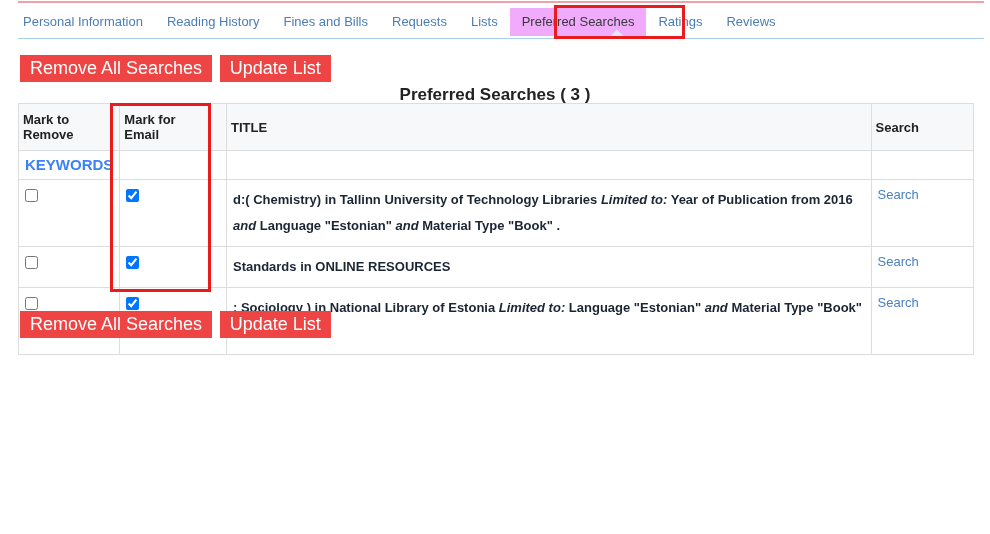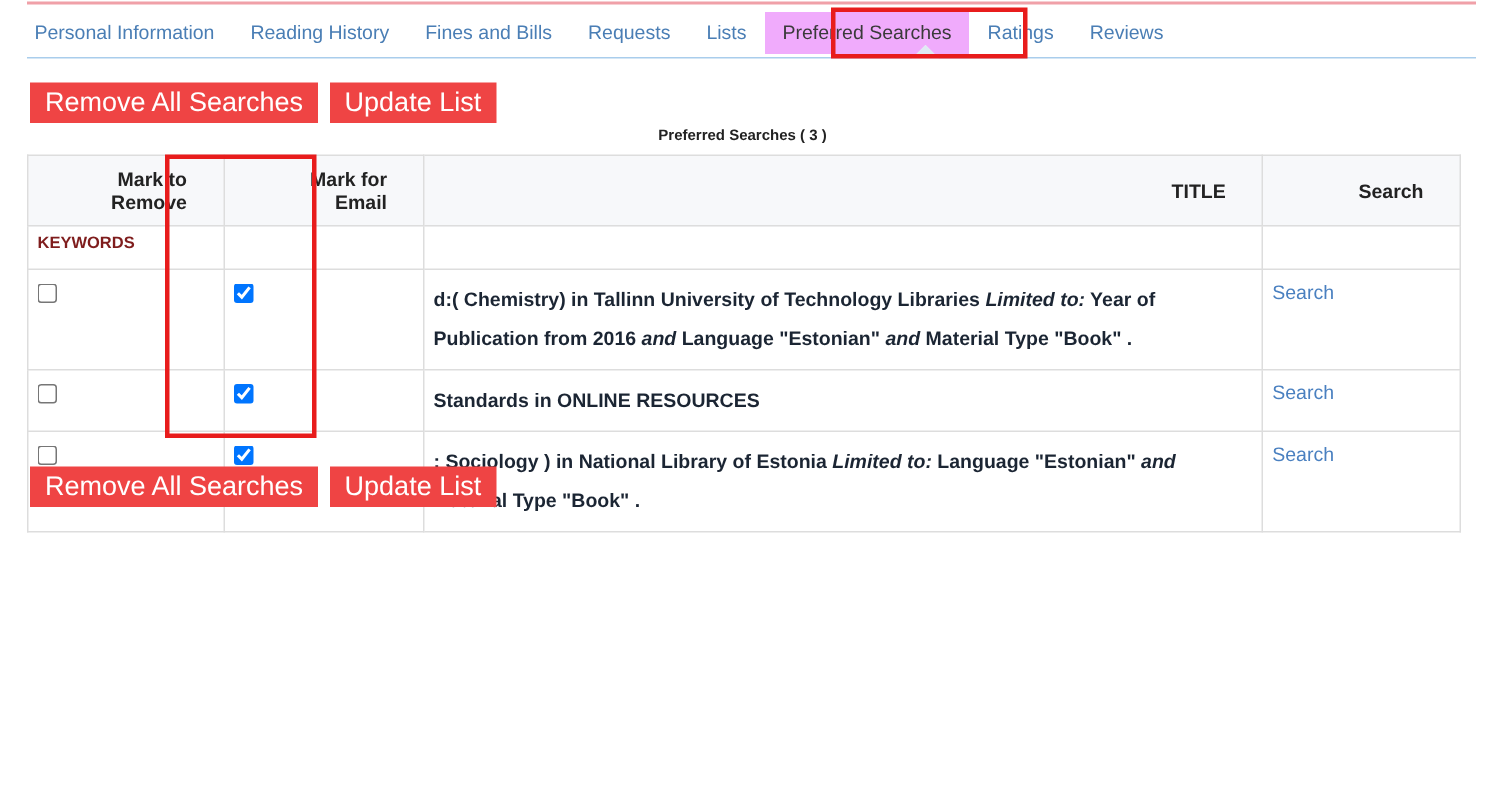--- a/index.html
+++ b/index.html
@@ -132,21 +132,21 @@
     line-height: 14px;
   }
 
   
   .caption {
     position: absolute;
     left: 0;
     top: 85px;
     width: 990px;
     text-align: center;
-    font-size: 10px;
+    font-size: 17px;
     font-weight: bold;
     color: #222222;
   }
 
   
   table.ps {
     position: absolute;
     left: 18px;
     top: 103px;
     width: 956px;
@@ -155,38 +155,38 @@
   }
   table.ps th,
   table.ps td {
     border: 1px solid #dddddd;
     vertical-align: top;
   }
   table.ps thead th {
     background: #f7f8fa;
     font-weight: bold;
     color: #222222;
-    text-align: right;
-    padding: 8px 24px;
+    text-align: left;
+    padding: 8px 4px;
     height: 26px;
     vertical-align: middle;
   }
   th.col-remove { width: 92px; }
   th.col-email  { width: 101px; }
   th.col-title  { width: 665px; }
   th.col-search { width: 96px; }
 
   tr.keywords-row td {
     padding: 5px 6px;
     height: 18px;
   }
   td.kw-label {
     font-weight: bold;
-    color: #7f1d1d;
-    font-size: 11px;
+    color: #3b82f6;
+    font-size: 15px;
     letter-spacing: 0px;
     white-space: nowrap;
     padding-left: 6px;
   }
 
   tr.data-row td {
     padding: 7px 6px;
   }
   td.cb-cell {
     text-align: left;

